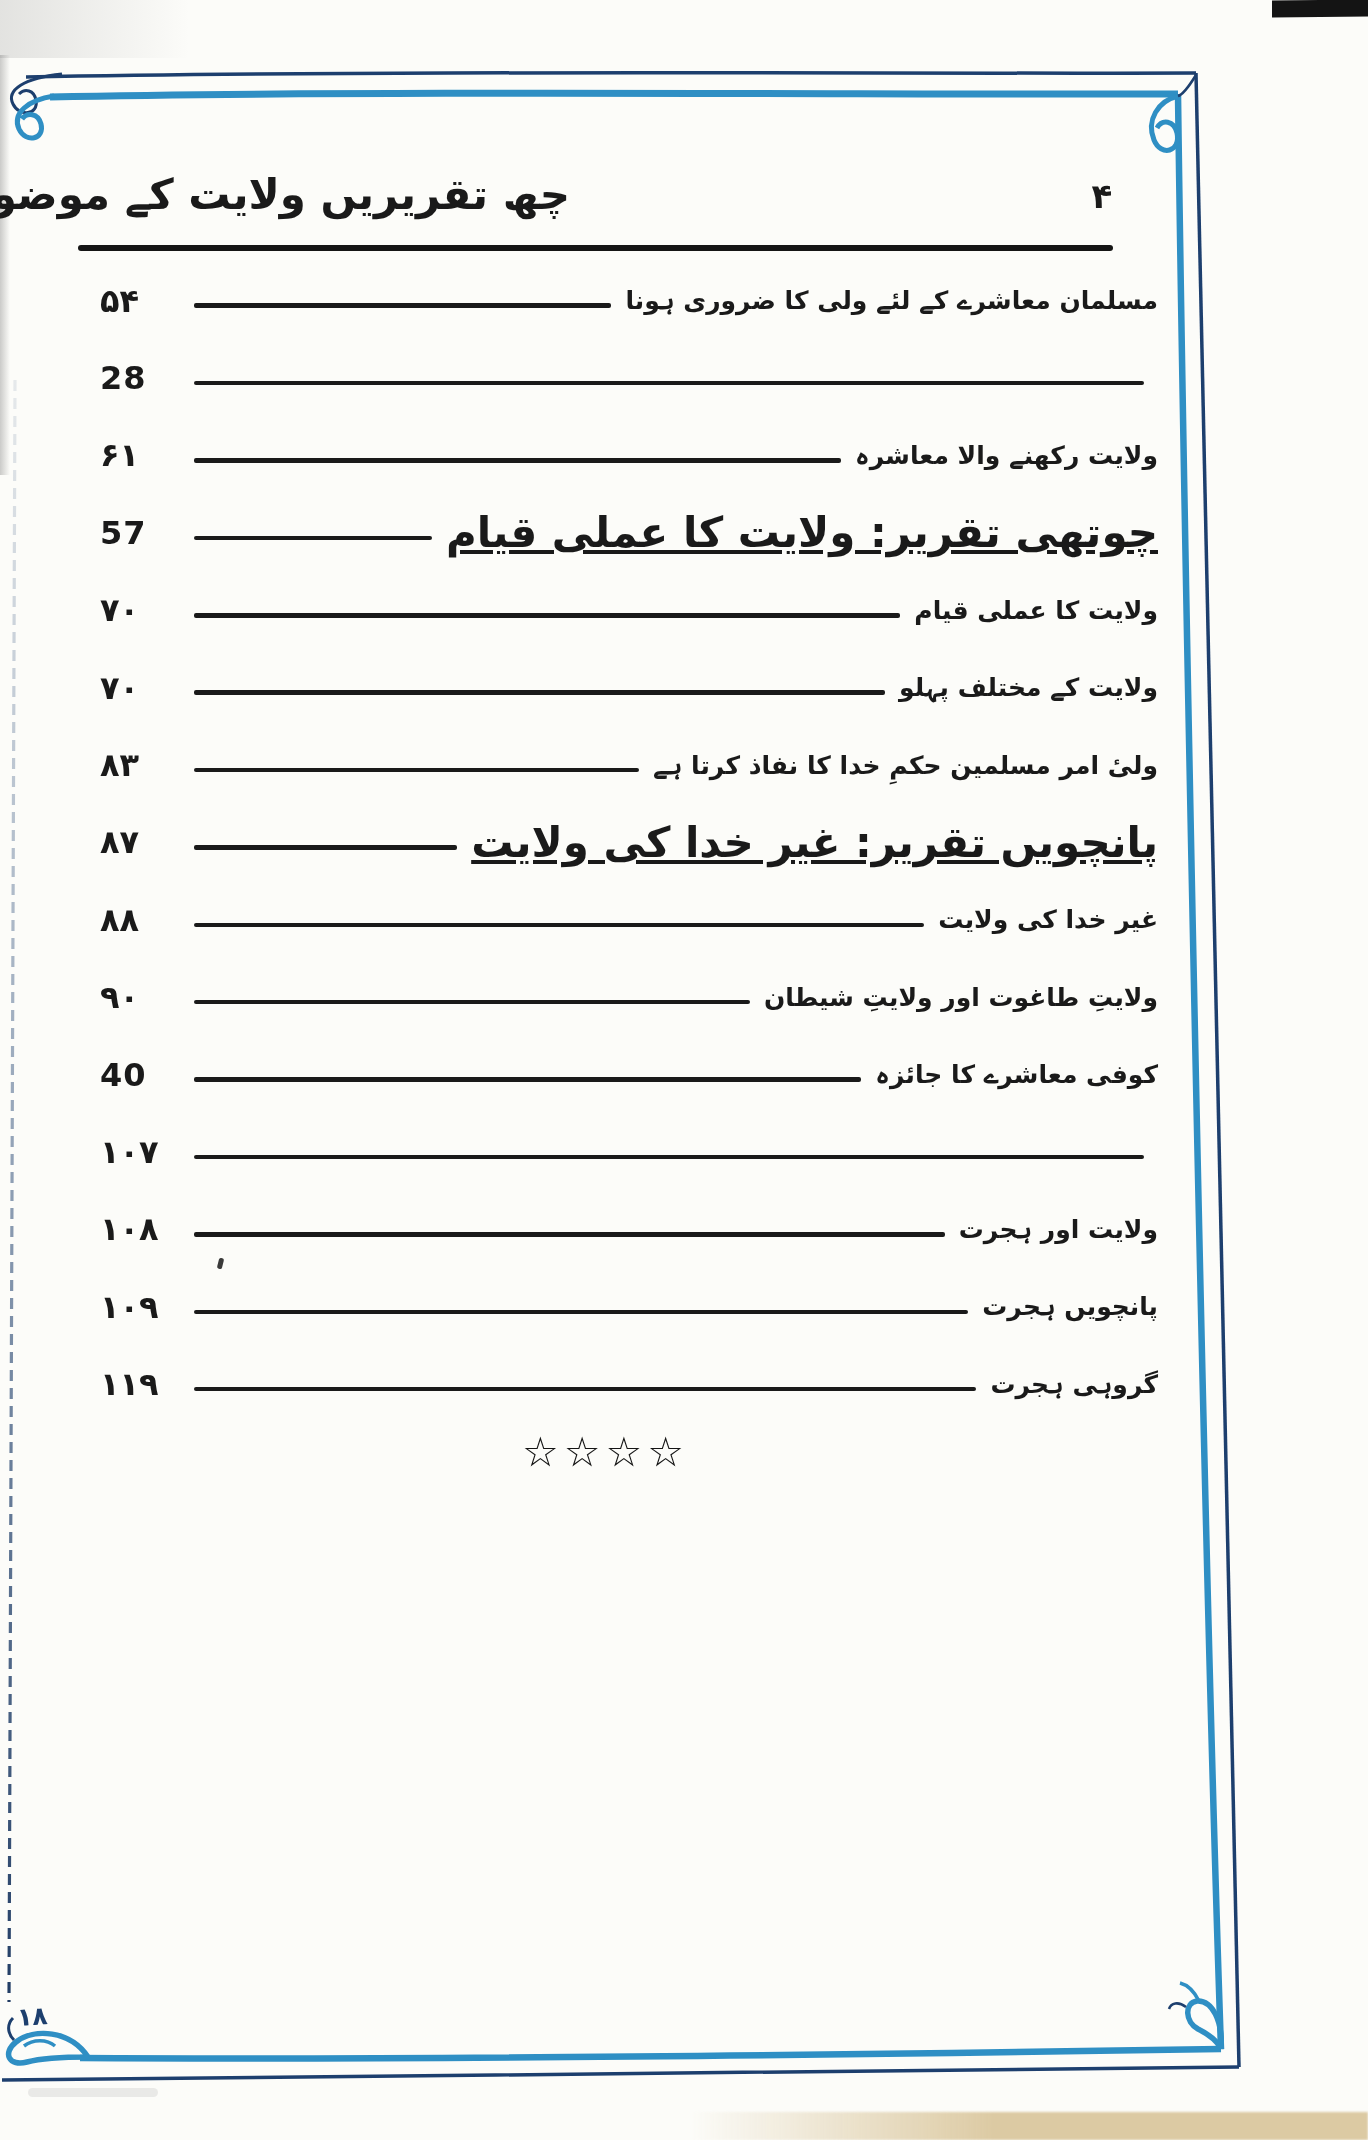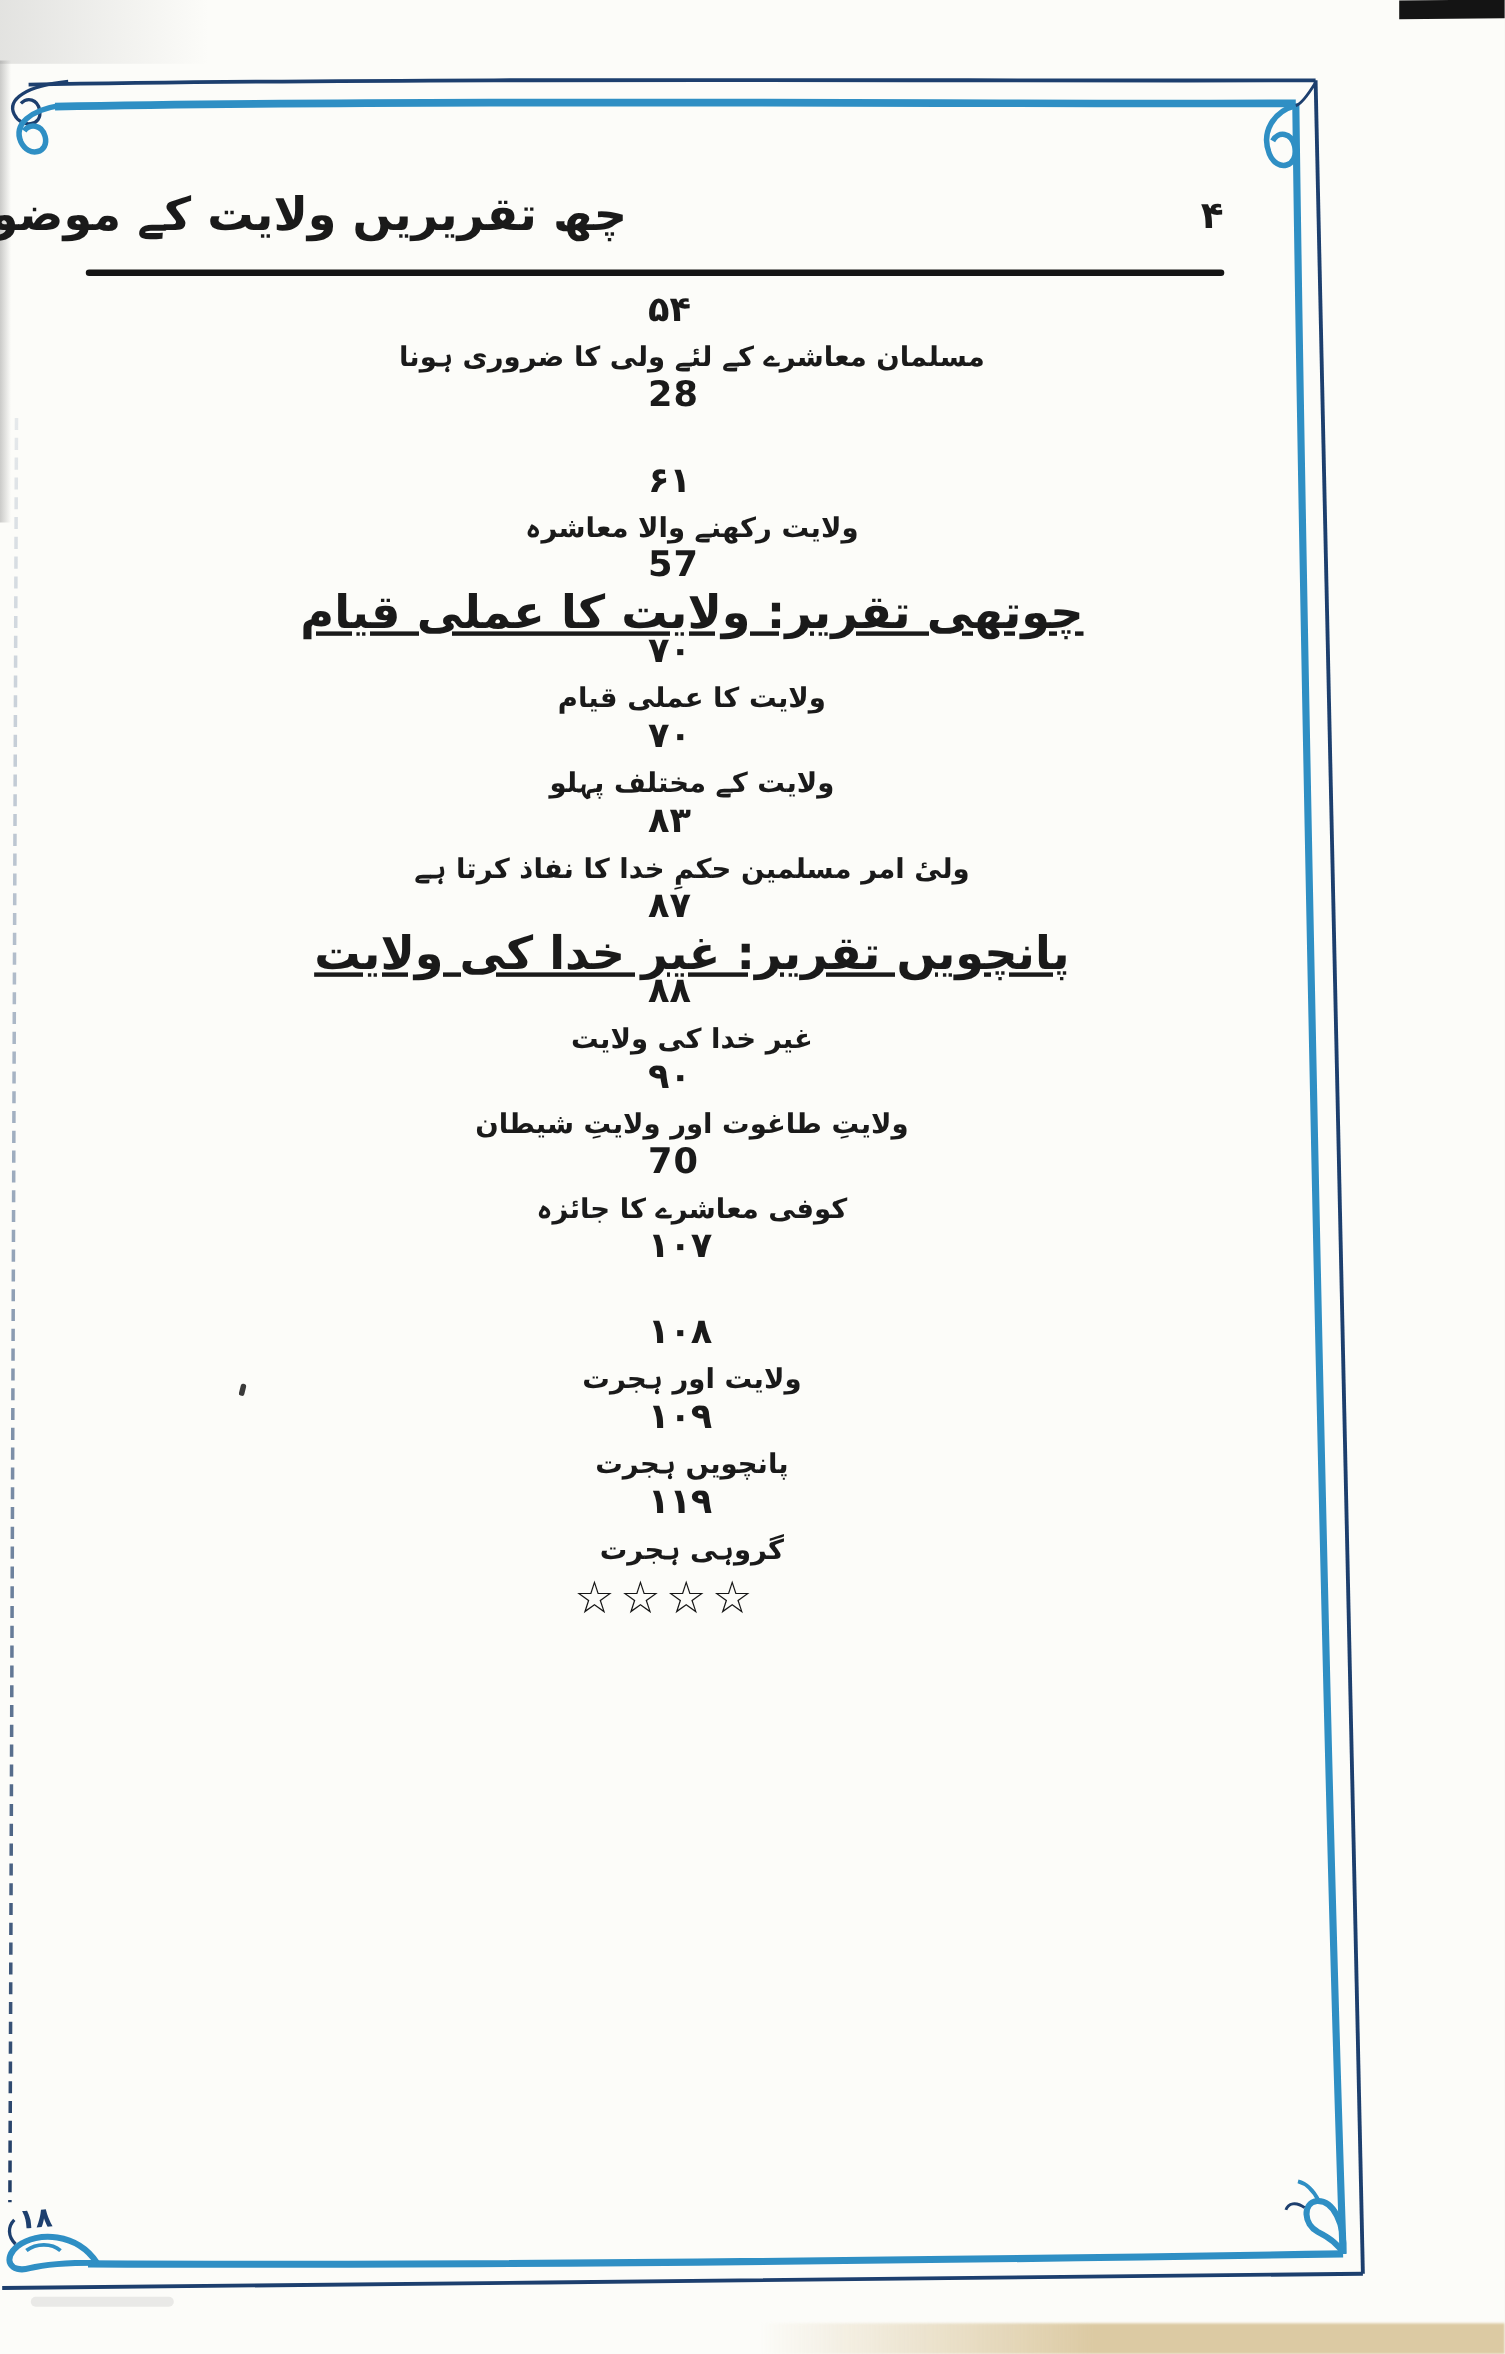--- a/index.html
+++ b/index.html
@@ -58,21 +58,21 @@
     position: absolute; left: 1072px; top: 176px; width: 60px;
     font-size: 34px; font-weight: bold; text-align: center;
   }
   .header-rule {
     position: absolute; left: 78px; top: 245px; width: 1035px; height: 6px;
     background: #151515; border-radius: 3px;
   }
 
   
   .toc { position: absolute; left: 100px; top: 262px; width: 1058px; }
-  .toc-row { height: 77.4px; display: flex; align-items: center; flex-direction: column; }
+  .toc-row { height: 77.4px; display: flex; align-items: center; }
   .entry-num {
     min-width: 80px; font-size: 32px; font-weight: bold;
     letter-spacing: 1px; text-align: left; flex: none;
   }
   .entry-line {
     flex: 1 1 auto; height: 4.5px; border-radius: 2px;
     background: #1a1a1a; margin: 0 14px; transform: translateY(5px);
   }
   .entry-title {
     flex: none; direction: rtl; white-space: nowrap;
@@ -202,21 +202,21 @@
         <span class="entry-title">غیر خدا کی ولایت</span>
       </div>
 
       <div class="toc-row">
         <span class="entry-num">۹۰</span>
         <span class="entry-line"></span>
         <span class="entry-title">ولایتِ طاغوت اور ولایتِ شیطان</span>
       </div>
 
       <div class="toc-row">
-        <span class="entry-num">70</span>
+        <span class="entry-num">40</span>
         <span class="entry-line"></span>
         <span class="entry-title">کوفی معاشرے کا جائزہ</span>
       </div>
 
       <div class="toc-row section">
         <span class="entry-num">۱۰۷</span>
         <span class="entry-line"></span>
       </div>
 
       <div class="toc-row">

